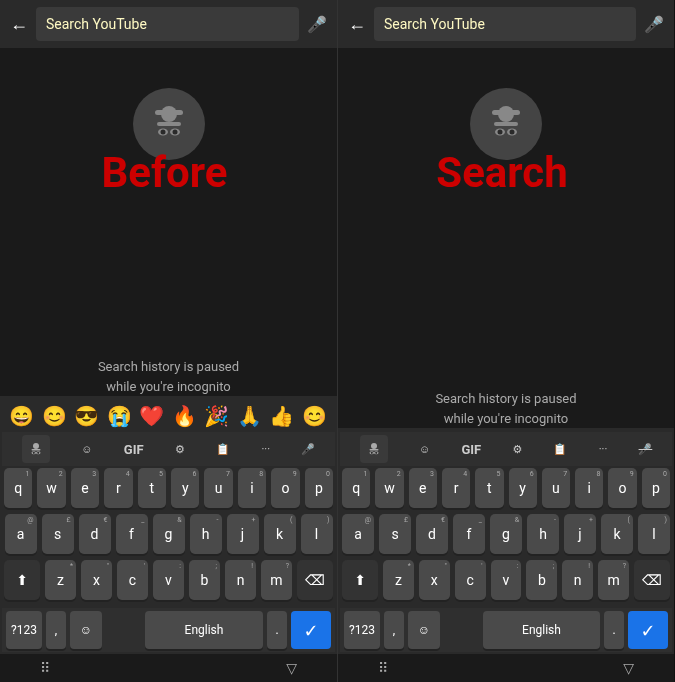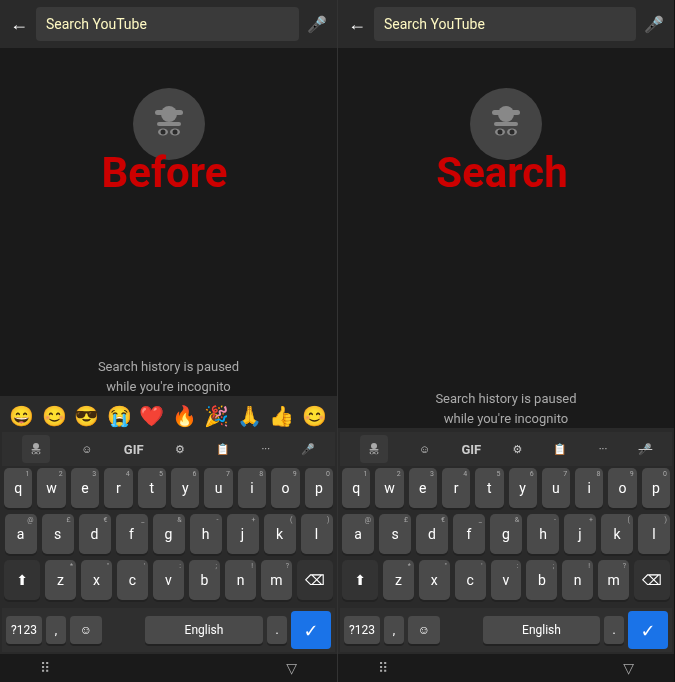--- a/index.html
+++ b/index.html
@@ -210,21 +210,21 @@
       background: #2f2f2f;
       padding: 2px 4px;
       gap: 4px;
       height: 44px;
     }
     .bottom-key {
       background: #4a4a4a;
       border-radius: 4px;
       color: #fff;
       font-size: 12px;
-      height: 28px;
+      height: 38px;
       display: flex;
       align-items: center;
       justify-content: center;
       cursor: pointer;
       box-shadow: 0 2px 0 #222;
     }
     .key-num { min-width: 36px; flex-shrink: 0; }
     .key-comma { min-width: 20px; flex-shrink: 0; }
     .key-emoji { min-width: 32px; flex-shrink: 0; }
     .key-space { flex: 1; margin-left: 39px; }

